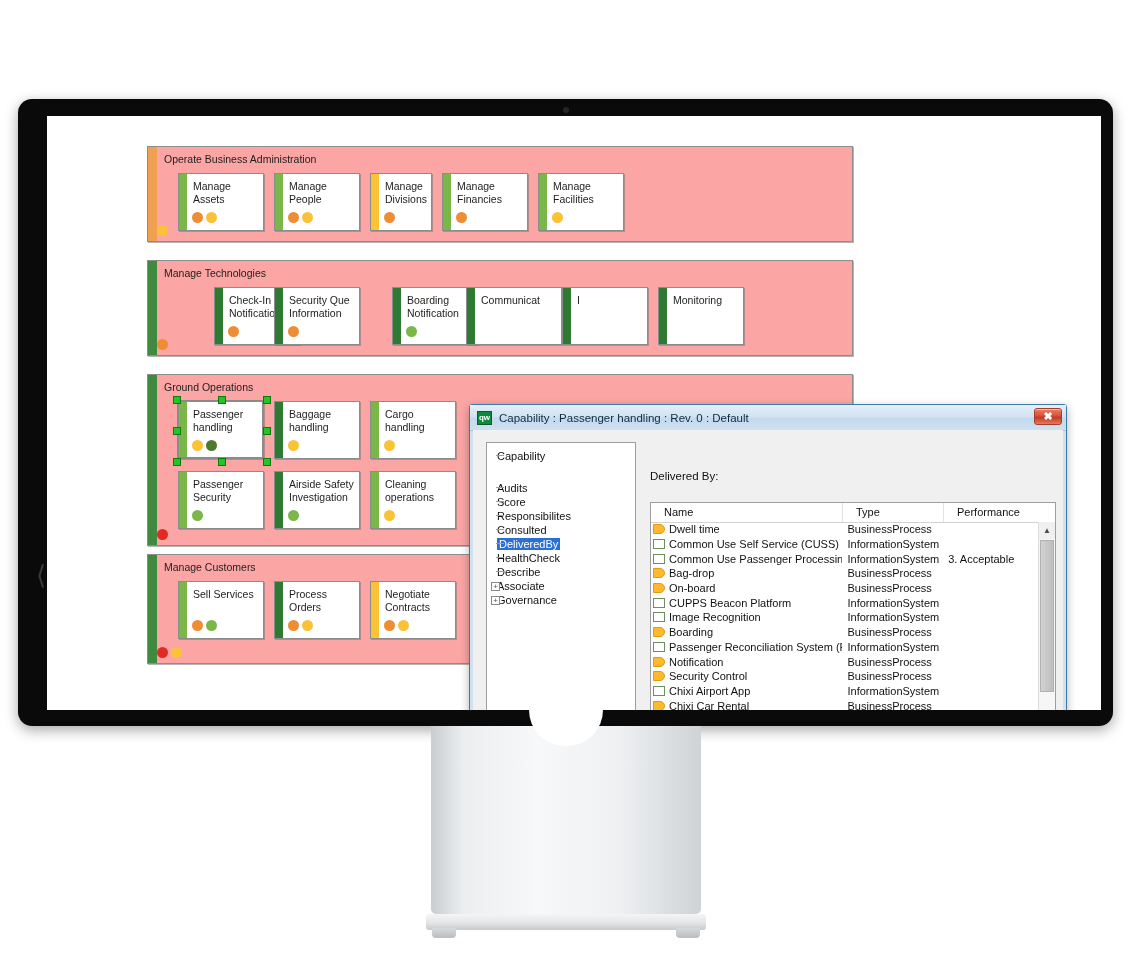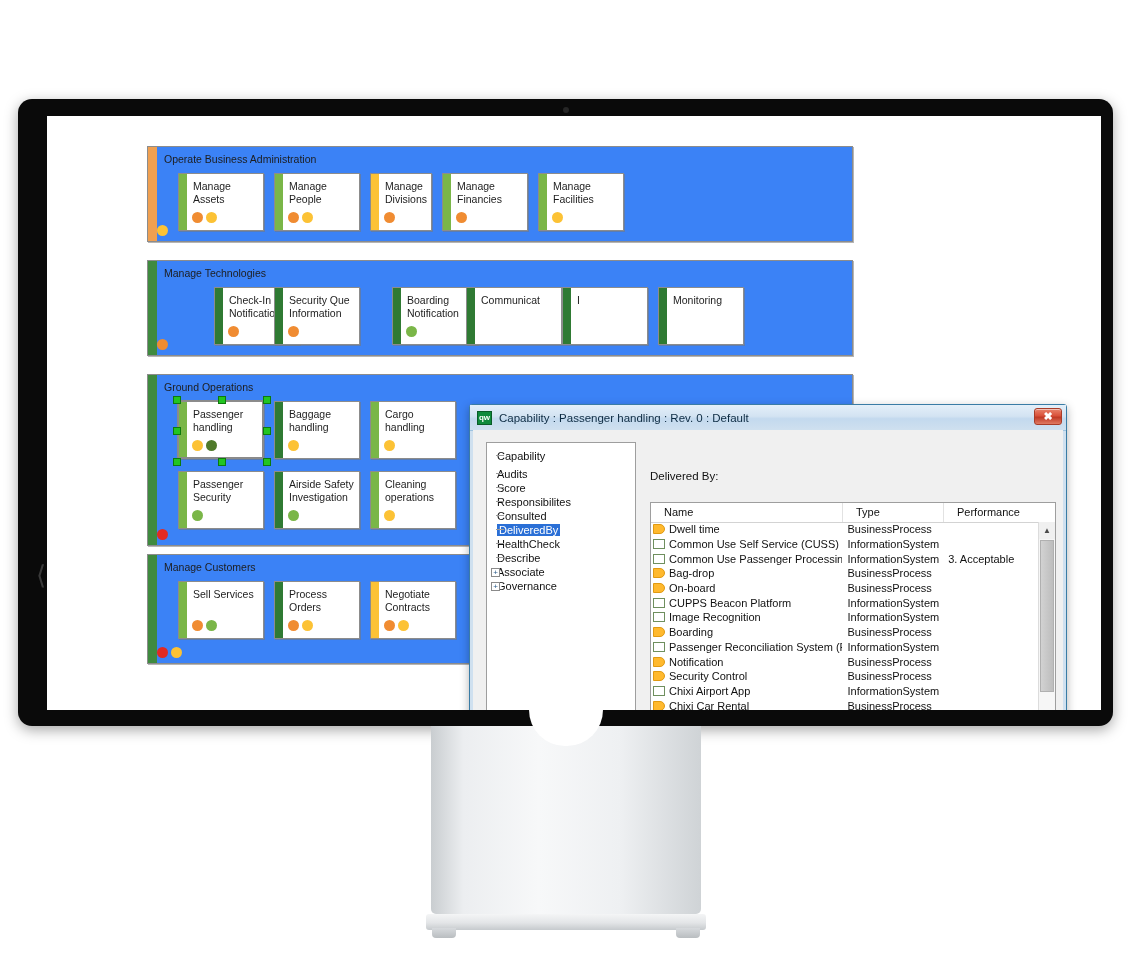--- a/index.html
+++ b/index.html
@@ -54,21 +54,21 @@
   .stand-foot{
     position:absolute;top:928px;width:24px;height:10px;border-radius:0 0 4px 4px;
     background:linear-gradient(to bottom,#d7dadd,#b9bdc0);
   }
   .foot-l{left:432px;}
   .foot-r{left:676px;}
 
   
   .diagram{position:absolute;left:0;top:0;width:1054px;height:594px;}
   .group{
-    position:absolute;background:#3b82f6;
+    position:absolute;background:#fca5a5;
     border:1px solid #8c8c8c;
     box-shadow:1px 1px 0 rgba(120,120,120,.55);
     box-sizing:border-box;
   }
   .group-bar{position:absolute;left:0;top:0;width:9px;height:100%;}
   .group-title{
     position:absolute;left:16px;top:6px;
     font-size:10.5px;color:#1d1d1d;white-space:nowrap;
   }
   .cap{
@@ -385,21 +385,21 @@
 
         <div class="titlebar">
           <div class="app-icon">qw</div>
           <div class="title-text">Capability : Passenger handling : Rev. 0  : Default</div>
           <div class="close-btn">✖</div>
         </div>
 
         <div class="dlg-body">
           <div class="tree-panel" id="tree-panel">
               <div class="tnode" style="margin-top: 6px;"><span class="tick"></span><span class="tlabel">Capability</span></div>
-              <div class="tnode" style="margin-top: 4px;"><span class="tick"></span><span class="tlabel">Audits</span></div>
+              <div class="tnode" style="margin-top: 18px;"><span class="tick"></span><span class="tlabel">Audits</span></div>
               <div class="tnode" style="margin-top: 0px;"><span class="tick"></span><span class="tlabel">Score</span></div>
               <div class="tnode" style="margin-top: 0px;"><span class="tick"></span><span class="tlabel">Responsibilites</span></div>
               <div class="tnode" style="margin-top: 0px;"><span class="tick"></span><span class="tlabel">Consulted</span></div>
               <div class="tnode sel" style="margin-top: 0px;"><span class="tick"></span><span class="tlabel">DeliveredBy</span></div>
               <div class="tnode" style="margin-top: 0px;"><span class="tick"></span><span class="tlabel">HealthCheck</span></div>
               <div class="tnode" style="margin-top: 0px;"><span class="tick"></span><span class="tlabel">Describe</span></div>
               <div class="tnode" style="margin-top: 0px;"><span class="expander">+</span><span class="tlabel">Associate</span></div>
               <div class="tnode" style="margin-top: 0px;"><span class="expander">+</span><span class="tlabel">Governance</span></div>
             </div>
 

